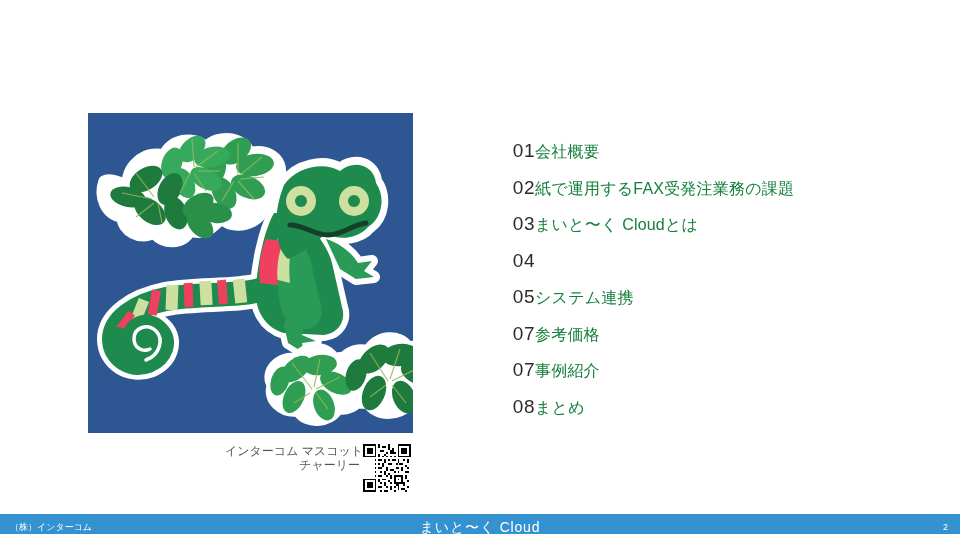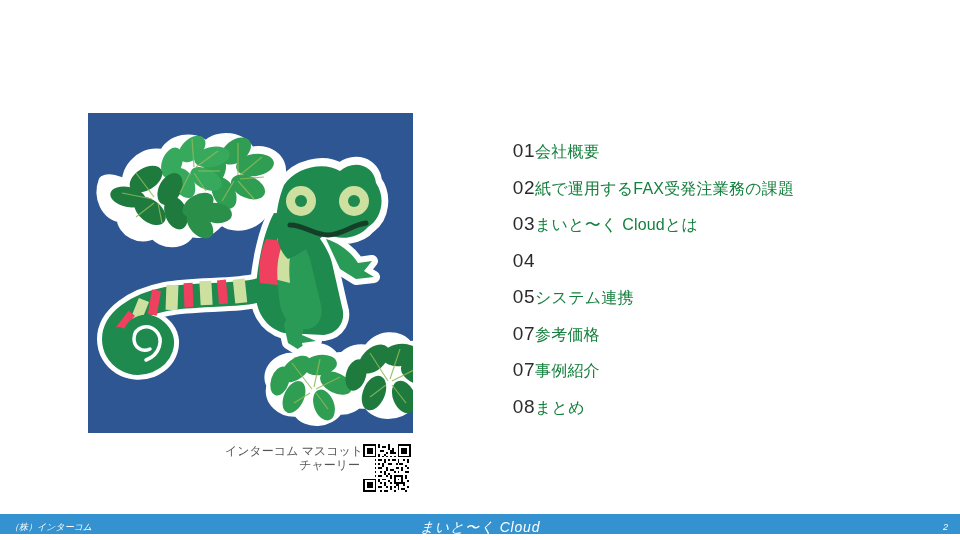--- a/index.html
+++ b/index.html
@@ -128,21 +128,20 @@
   }
 
   
   .footer {
     position: absolute;
     left: 0;
     top: 514px;
     width: 960px;
     height: 20px;
     background: #3392cf;
-    font-style: italic;
   }
   .footer-left {
     position: absolute;
     left: 10px;
     top: 7px;
     font-size: 9px;
     line-height: 12px;
     color: #ffffff;
     white-space: nowrap;
   }

